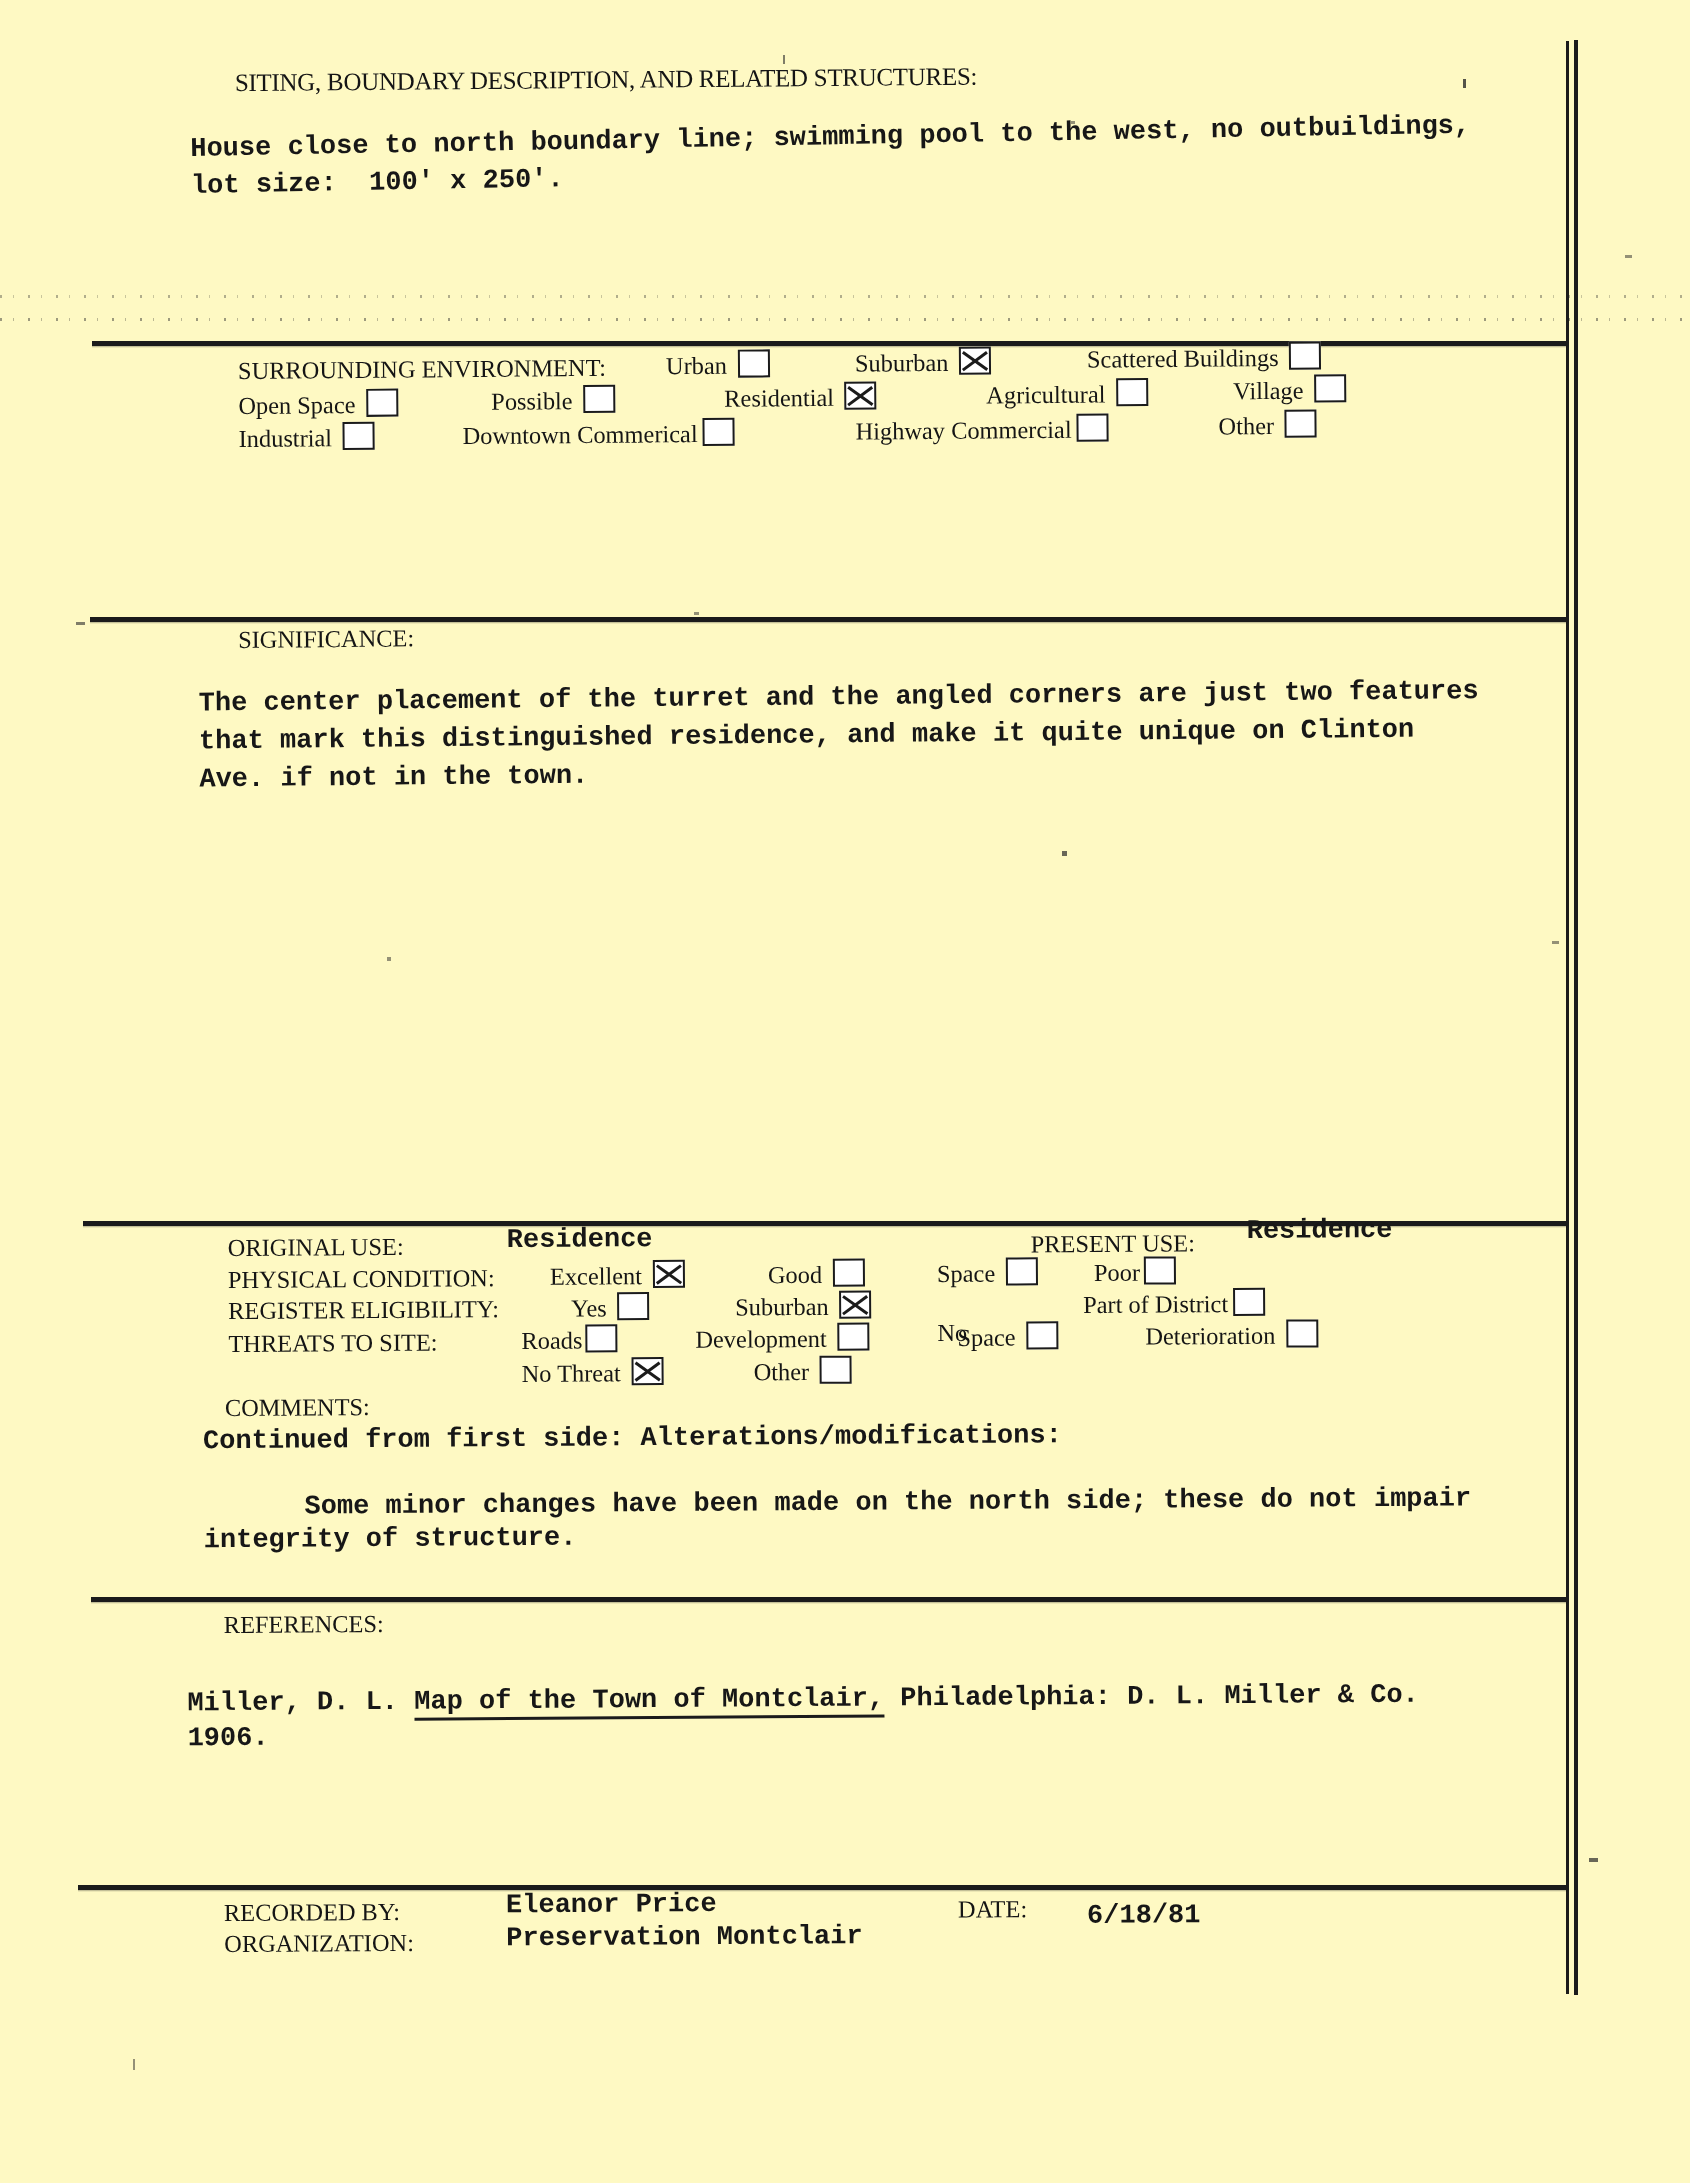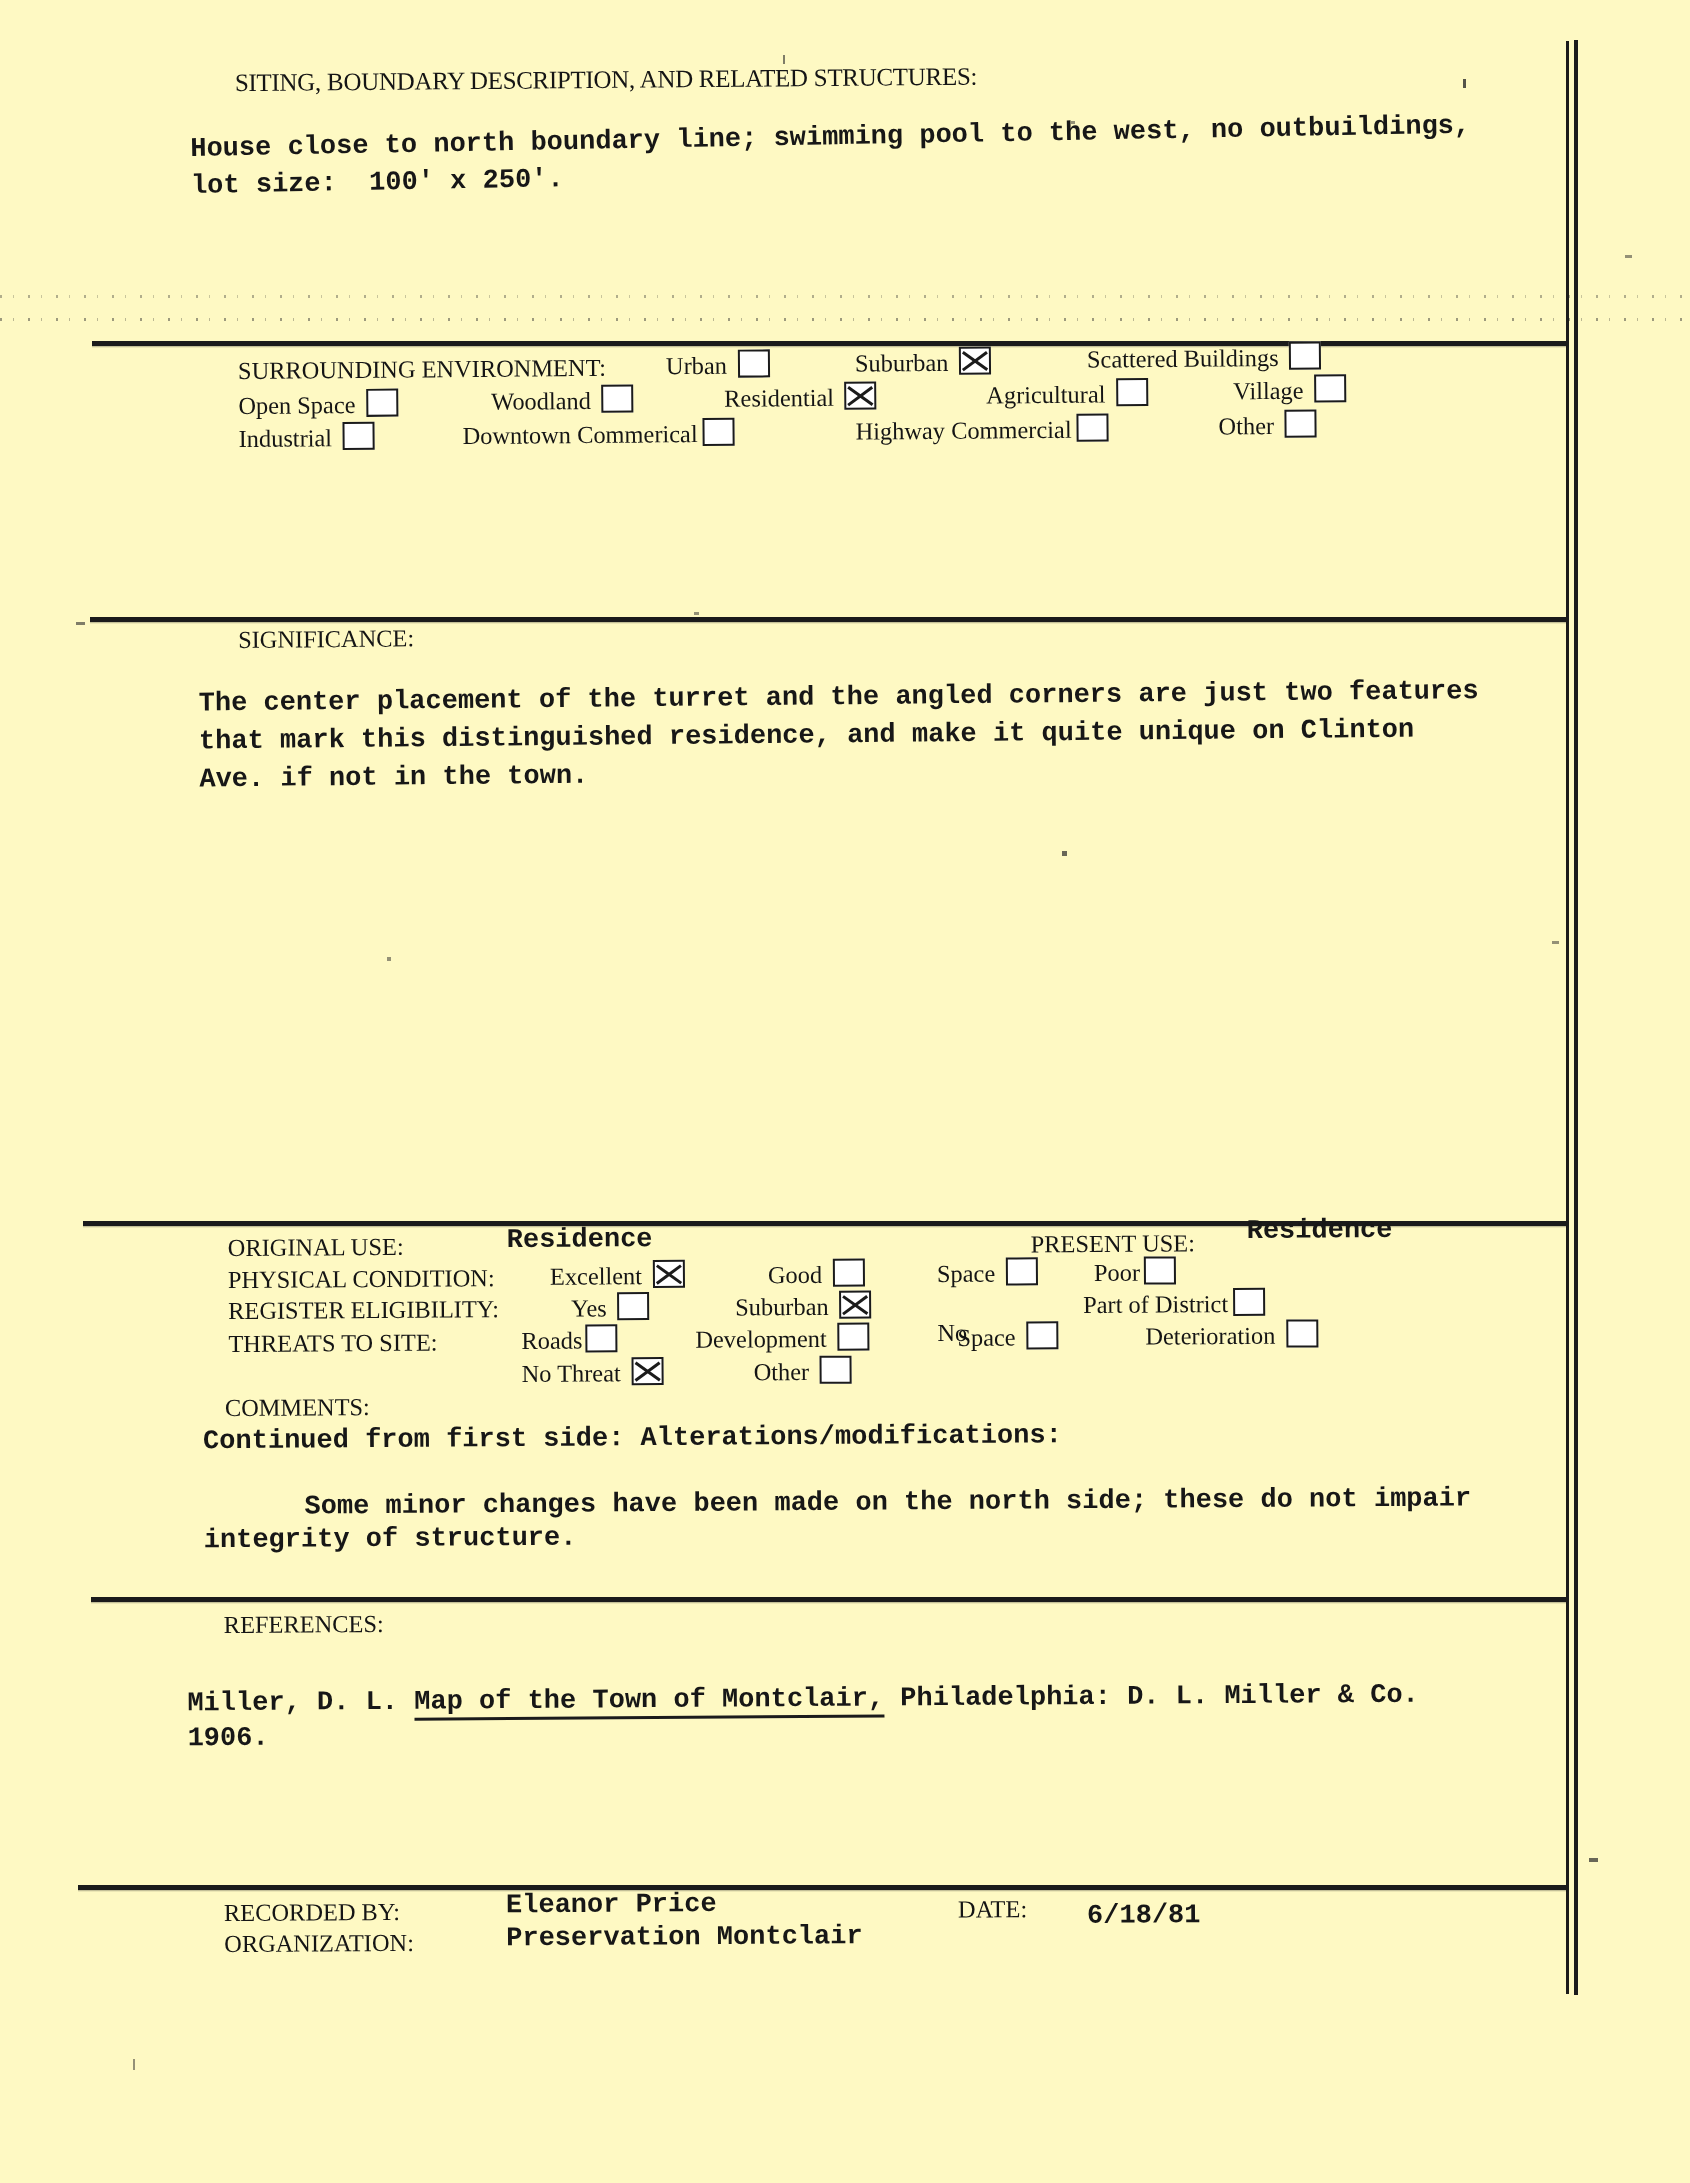--- a/index.html
+++ b/index.html
@@ -109,21 +109,21 @@
       <span class="serif">Suburban</span><span class="cb checked"></span>
     </span>
     <span class="opt" style="left:1087px;top:351px;">
       <span class="serif">Scattered Buildings</span><span class="cb"></span>
     </span>
 
     <span class="opt" style="left:238px;top:390px;">
       <span class="serif">Open Space</span><span class="cb"></span>
     </span>
     <span class="opt" style="left:491px;top:388px;">
-      <span class="serif">Woodland</span><span class="cb"></span>
+      <span class="serif">Possible</span><span class="cb"></span>
     </span>
     <span class="opt" style="left:724px;top:387px;">
       <span class="serif">Residential</span><span class="cb checked"></span>
     </span>
     <span class="opt" style="left:986px;top:386px;">
       <span class="serif">Agricultural</span><span class="cb"></span>
     </span>
     <span class="opt" style="left:1233px;top:384px;">
       <span class="serif">Village</span><span class="cb"></span>
     </span>

